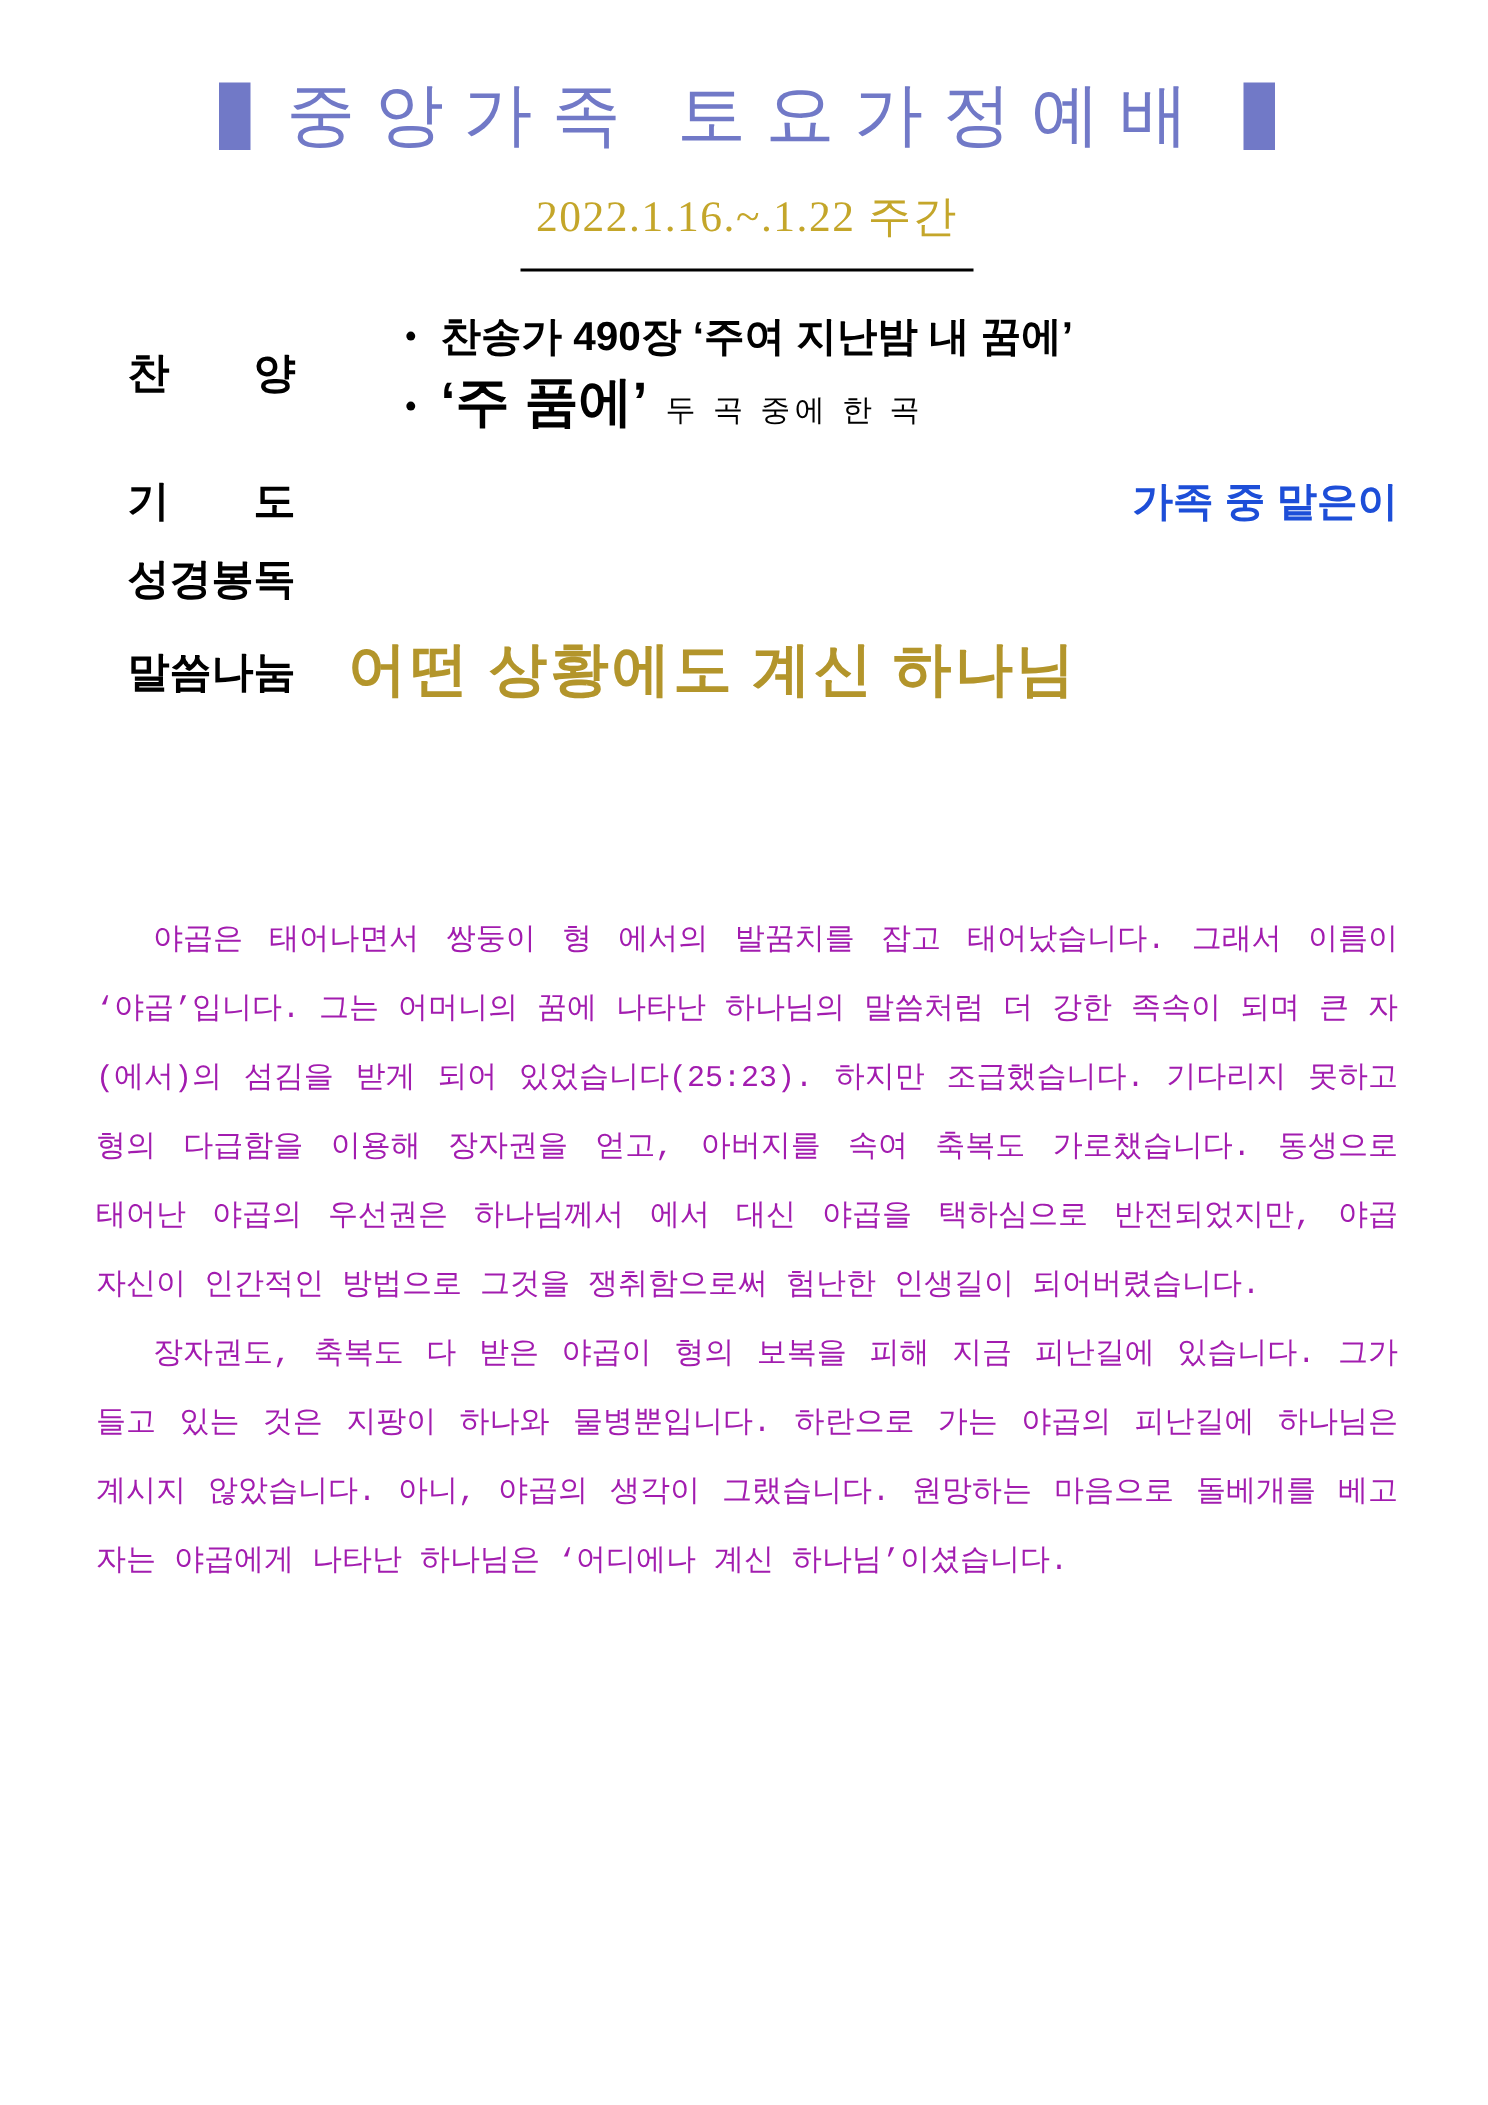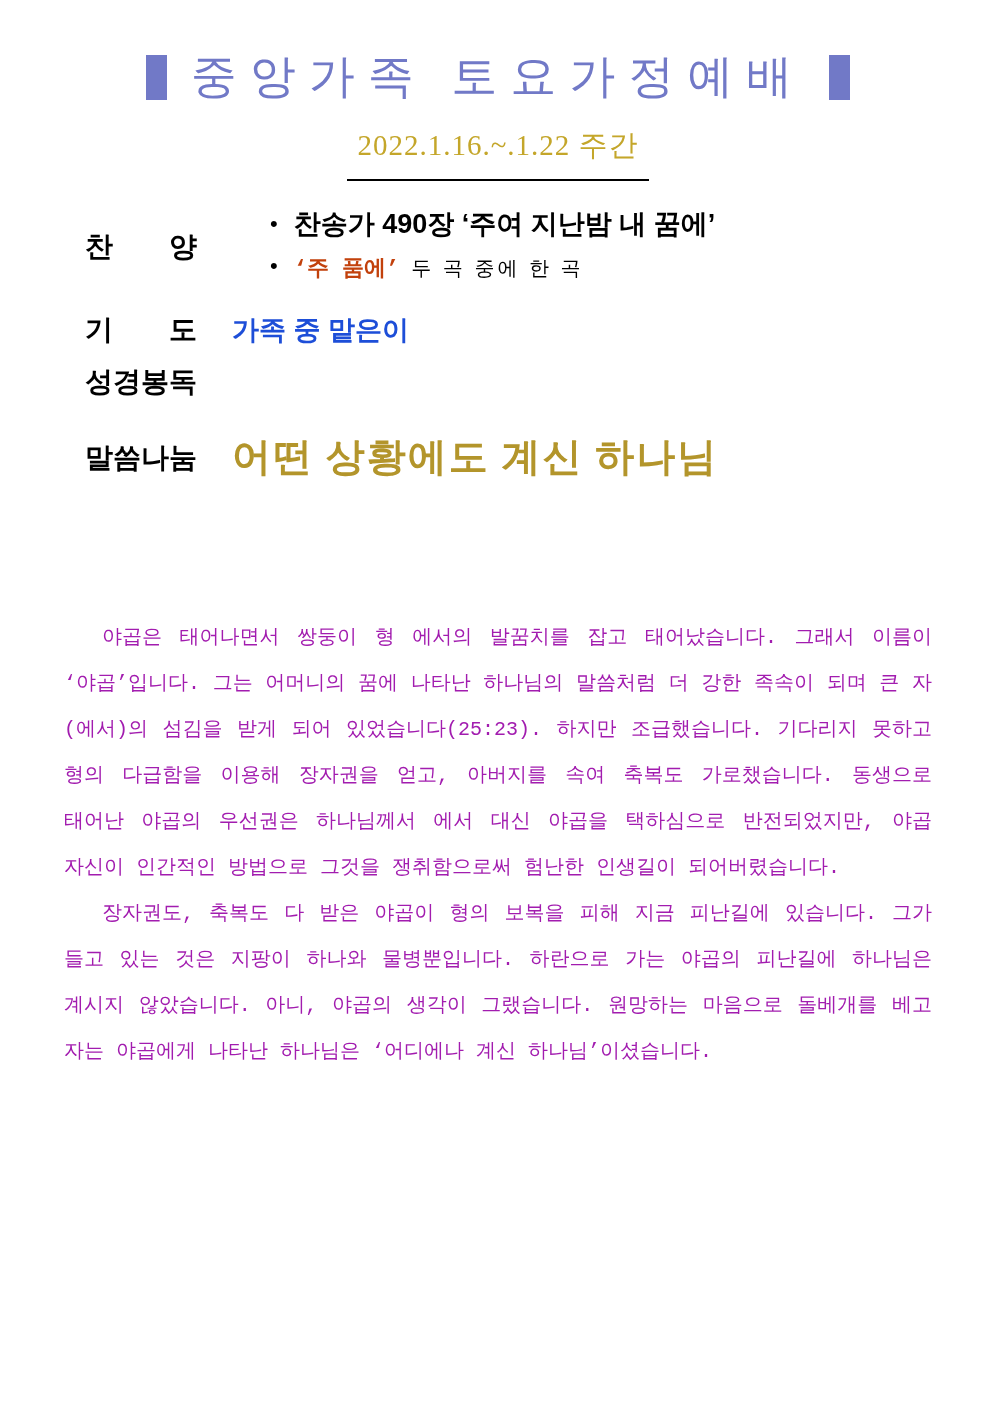--- a/index.html
+++ b/index.html
@@ -75,45 +75,44 @@
     line-height: 1.2;
     color: #000000;
     text-align: justify;
     text-align-last: justify;
     white-space: normal;
   }
   .order-content {
     margin-left: 35px;
   }
   .row-praise { margin-top: 0; gap: 38px; }
-  .row-prayer { margin-top: 22px; }
+  .row-prayer { margin-top: 22px; justify-content: space-between; }
   .row-scripture { margin-top: 18px; }
-  .row-sermon { margin-top: 36px; }
+  .row-sermon { margin-top: 22px; }
 
   .bullet-line {
     display: flex;
     align-items: baseline;
     line-height: 42px;
   }
   .bullet-dot {
     font-size: 22px;
     margin-right: 16px;
     color: #000000;
     transform: translateY(-2px);
   }
   .hymn-text {
     font-weight: 700;
     font-size: 27px;
     color: #000000;
   }
   .song-strong {
     font-weight: 700;
-    font-size: 22px;
-    color: #c2410c;
-    font-family: Liberation Mono, monospace;
+    font-size: 36px;
+    color: #000000;
   }
   .song-note {
     font-size: 20px;
     font-weight: 400;
     letter-spacing: 3px;
     margin-left: 12px;
     color: #000000;
   }
   .order-value {
     font-weight: 700;

